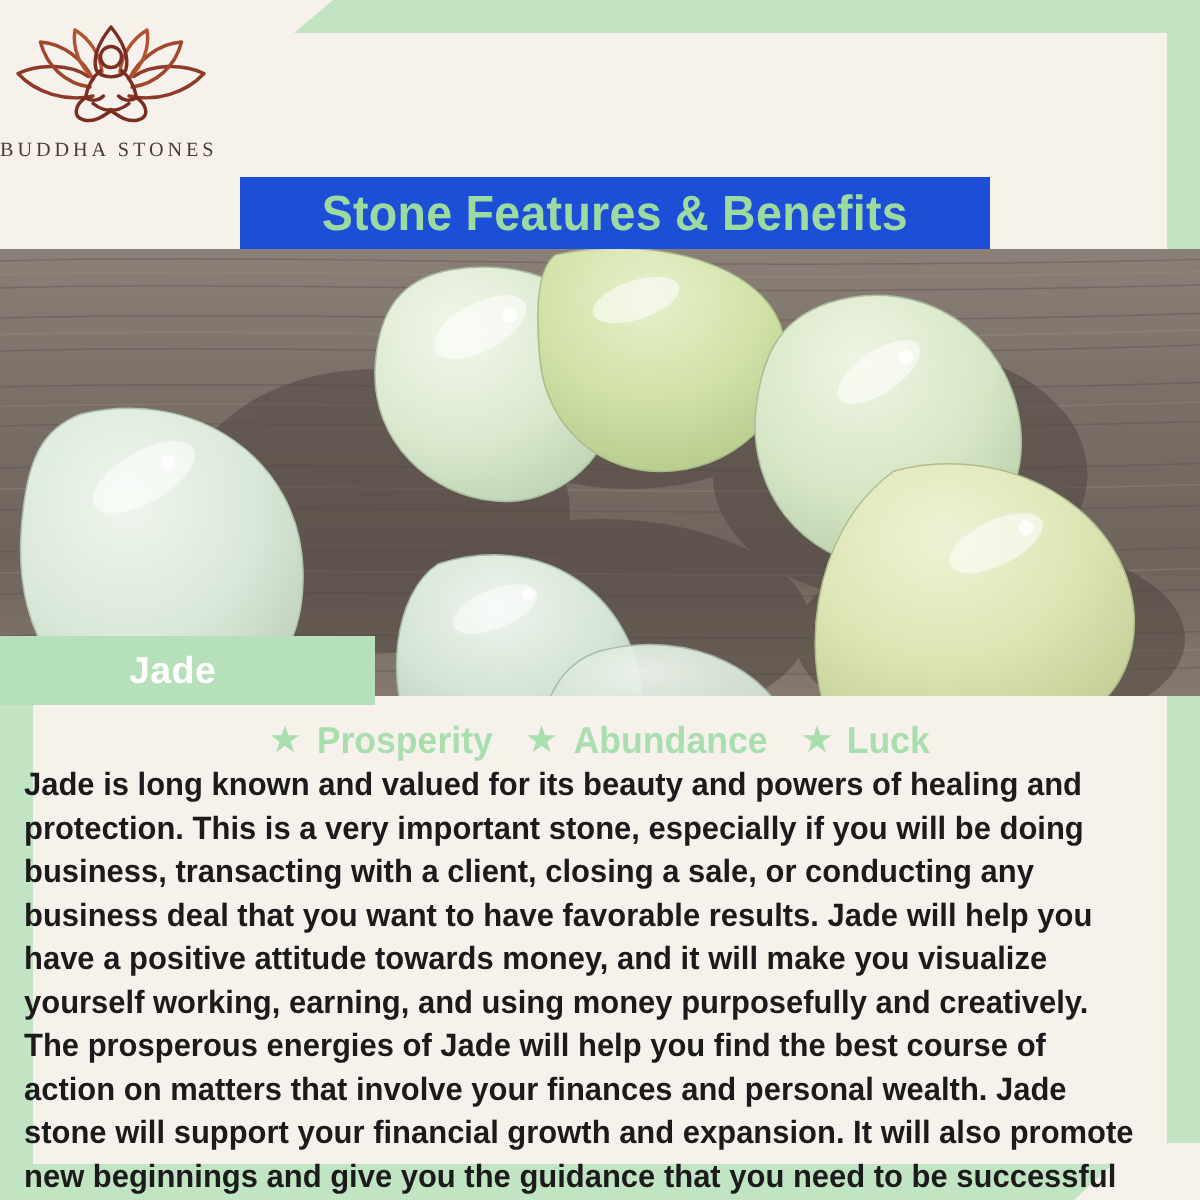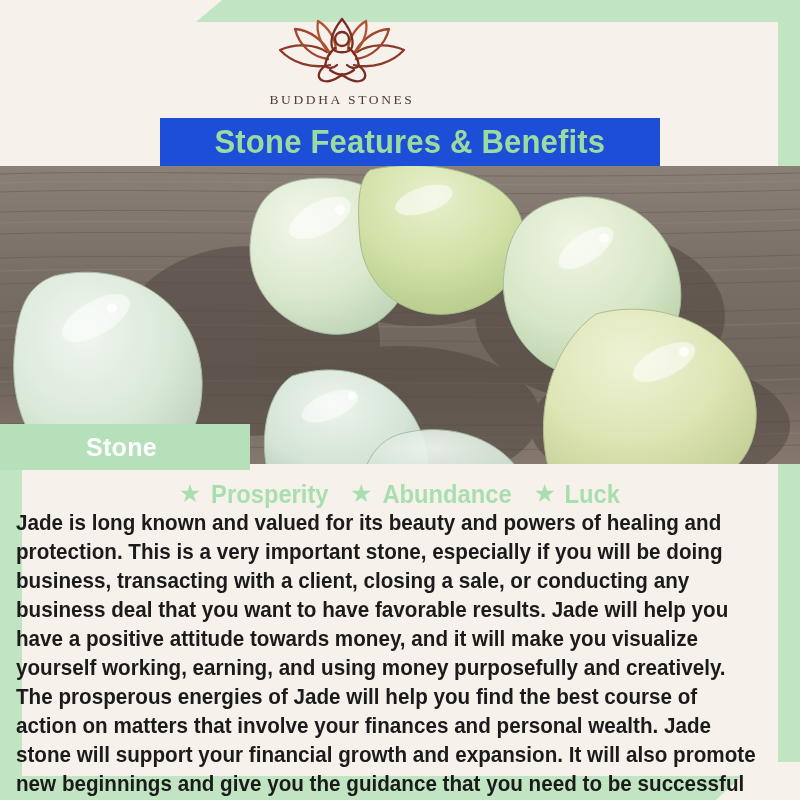--- a/index.html
+++ b/index.html
@@ -31,21 +31,21 @@
     clip-path:polygon(0 0, 100% 0, calc(100% - 26px) 100%, 0 100%);
   }
   #band-left{
     left:0;top:208px;width:22px;height:568px;
     clip-path:polygon(0 22px, 100% 0, 100% 100%, 0 100%);
   }
 
   
   .header{
     position:absolute;top:0;left:0;width:684px;height:118px;
-    display:flex;flex-direction:column;align-items:center;justify-content:center;
+    display:flex;flex-direction:column;justify-content:center;
   }
   .logo-mark{margin-top:6px;}
   .logo-word{
     margin-top:5px;
     font-family:"Liberation Serif", serif;
     font-size:13.5px;
     letter-spacing:2.6px;
     color:#4a3a35;
     font-weight:400;
   }
@@ -256,21 +256,21 @@
         <circle cx="340" cy="44" r="5"></circle>
         <circle cx="604" cy="72" r="5"></circle>
         <circle cx="112" cy="142" r="5"></circle>
         <circle cx="352" cy="230" r="4"></circle>
         <circle cx="684" cy="186" r="5"></circle>
       </g>
     </svg>
   </div>
 
   <div class="stone-label">
-    <span class="stone-label-text">Stone</span>
+    <span class="stone-label-text">Jade</span>
   </div>
 
   <div class="keywords">
     <div class="kw">
       <span class="kw-star">★</span>
       <span class="kw-label">Prosperity</span>
     </div>
     <div class="kw">
       <span class="kw-star">★</span>
       <span class="kw-label">Abundance</span>

